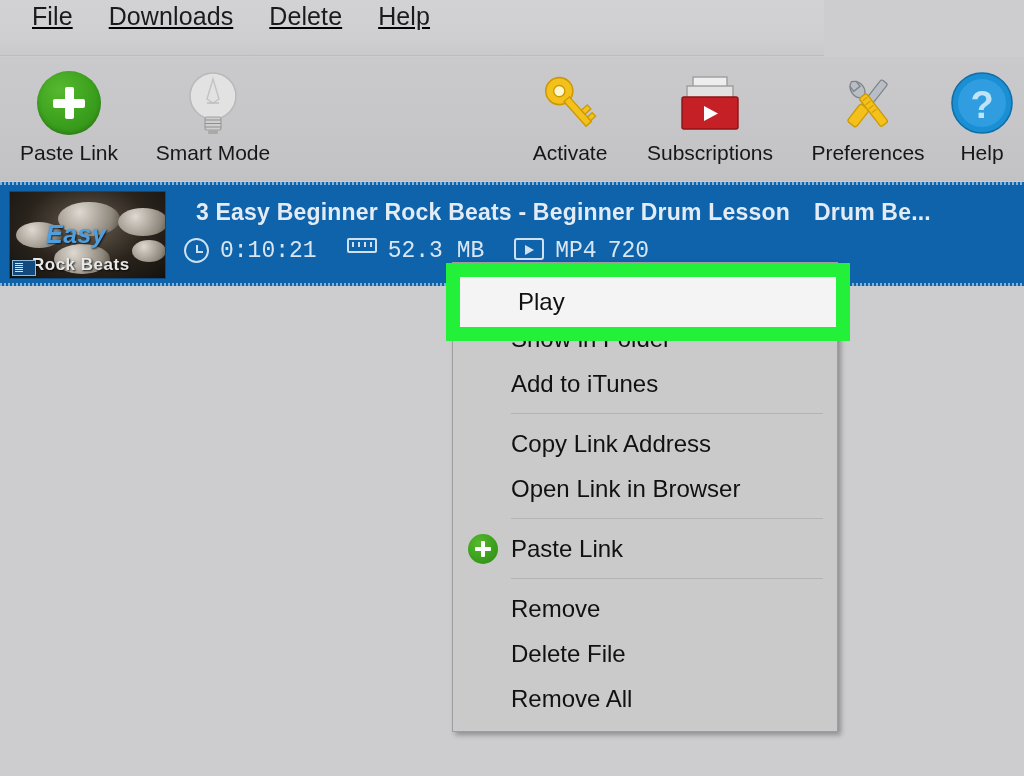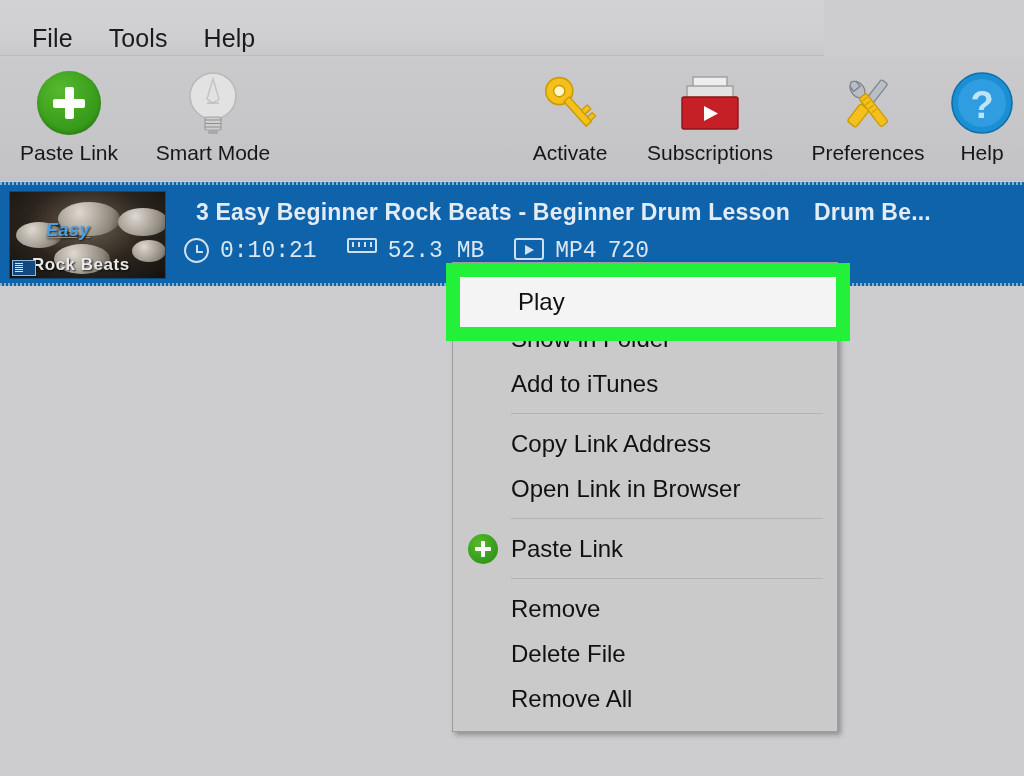--- a/index.html
+++ b/index.html
@@ -17,23 +17,24 @@
 
   
   .menubar {
     position: absolute;
     left: 0; top: 0;
     width: 824px;
     height: 56px;
     background: linear-gradient(to bottom, #d2d2d4 0%, #cfcfd1 70%, #c9c9cb 100%);
     border-bottom: 1px solid #bdbdc0;
     display: flex;
-    align-items: flex-end;
+    align-items: flex-start;
     padding-left: 14px;
     box-sizing: border-box;
+    text-decoration: underline;
   }
   .menubar-item {
     font-size: 25px;
     color: #1b1b1b;
     padding: 2px 18px;
     letter-spacing: 0.1px;
     cursor: default;
     white-space: nowrap;
   }
 
@@ -115,27 +116,26 @@
     background: radial-gradient(circle at 35% 30%, #ded9d1, #8d867b 70%, #4a443b);
   }
   .d1 { width: 62px; height: 34px; left: 48px; top: 10px; }
   .d2 { width: 46px; height: 26px; left: 6px;  top: 30px; }
   .d3 { width: 50px; height: 28px; left: 108px; top: 16px; }
   .d4 { width: 56px; height: 30px; left: 44px; top: 52px; }
   .d5 { width: 34px; height: 22px; left: 122px; top: 48px; }
   .thumb .easy {
     position: absolute;
     left: 36px; top: 28px;
-    font-size: 18px;
+    font-size: 25px;
     font-style: italic;
     font-weight: bold;
     color: #4e9fe0;
     text-shadow: 1px 1px 2px rgba(0,0,0,.7);
     letter-spacing: .5px;
-    text-decoration: underline;
   }
   .thumb .rock {
     position: absolute;
     left: 22px; bottom: 3px;
     font-size: 17px;
     font-weight: bold;
     color: #e9e9e9;
     text-shadow: 1px 1px 2px rgba(0,0,0,.85);
     letter-spacing: .5px;
   }
@@ -281,21 +281,22 @@
     box-sizing: border-box;
     font-size: 24px;
     color: #111;
   }
 </style>
 </head>
 <body>
 
 <div class="menubar">
   <div class="menubar-item">File</div>
-  <div class="menubar-item">Tools</div>
+  <div class="menubar-item">Downloads</div>
+  <div class="menubar-item">Delete</div>
   <div class="menubar-item">Help</div>
 </div>
 
 <div class="toolbar">
 
   <div class="tb-btn" style="left:4px;">
     <div class="tb-icon">
       <div class="plus-circle"></div>
     </div>
     <div class="tb-label">Paste Link</div>

